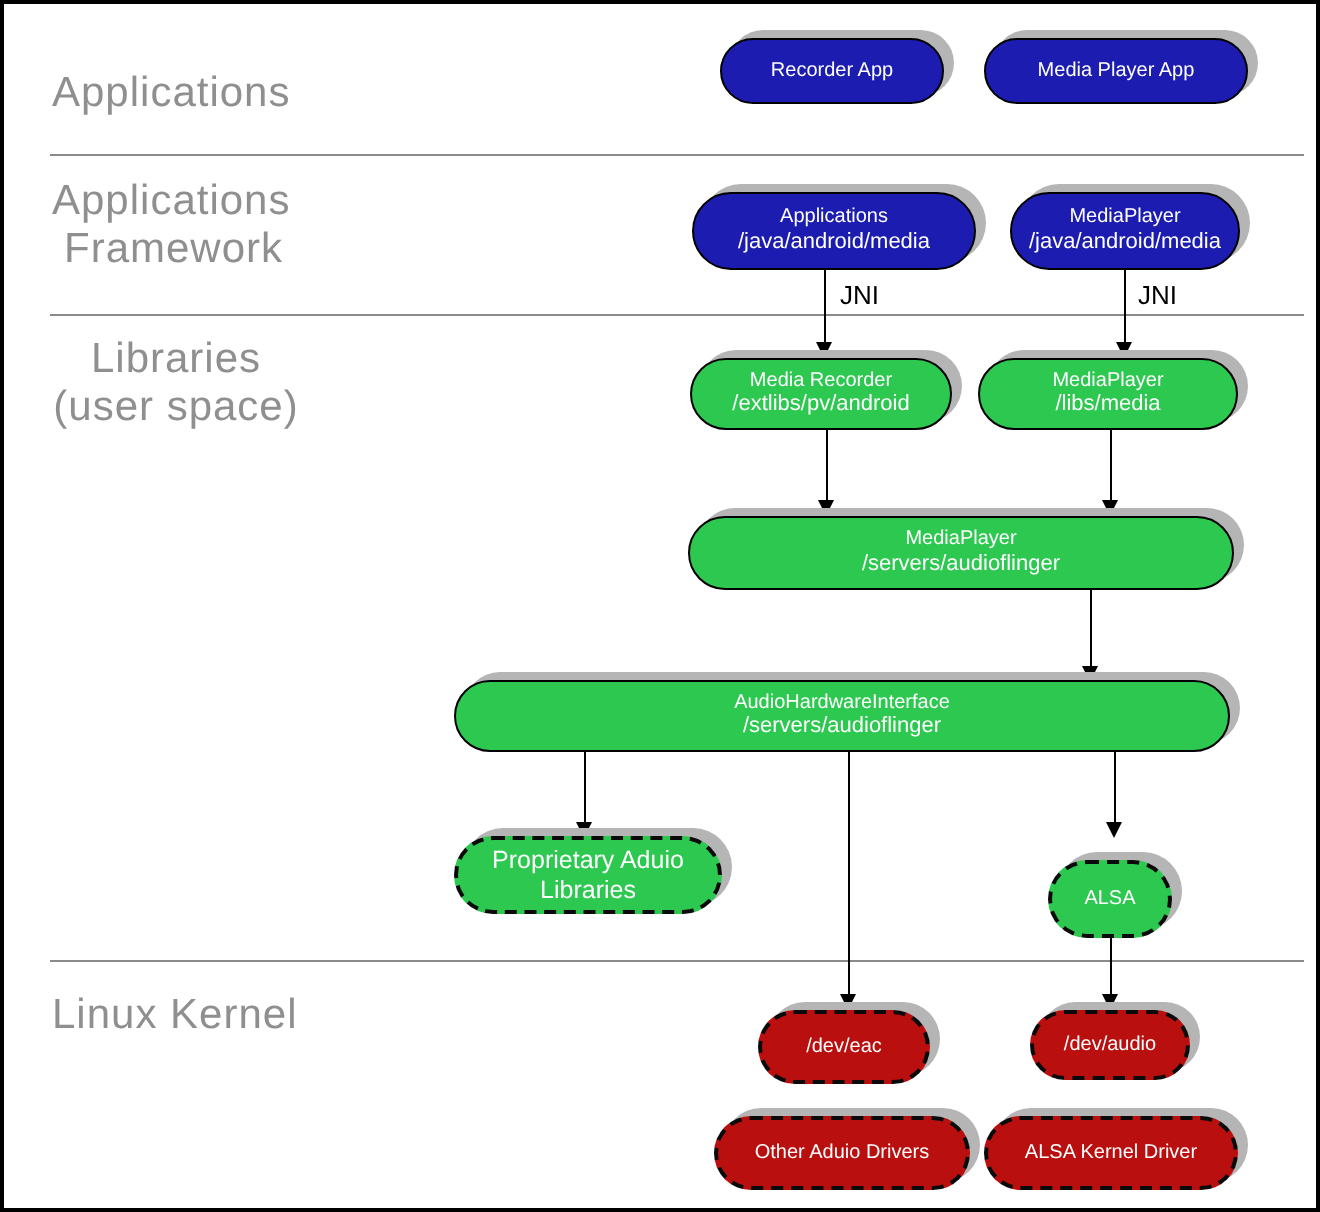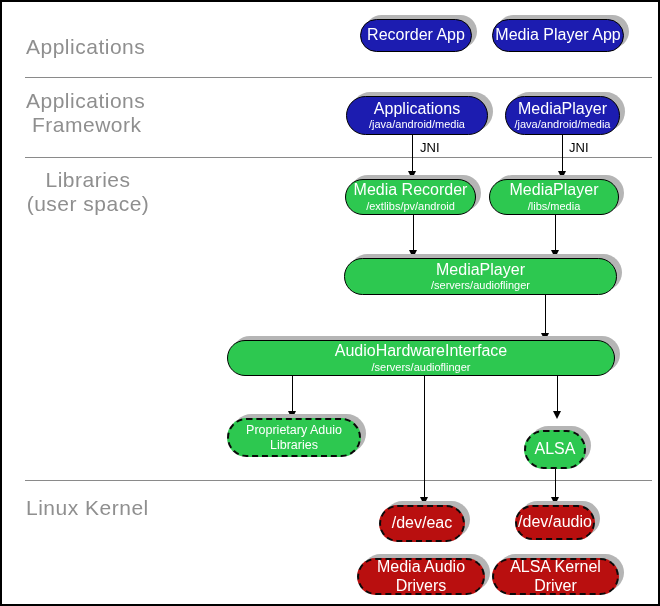--- a/index.html
+++ b/index.html
@@ -16,21 +16,21 @@
   .node{
     position:absolute;border:1.5px solid #000;border-radius:999px;
     color:#fff;display:flex;flex-direction:column;align-items:center;
     justify-content:center;text-align:center;
     box-shadow:5px -4px 0 #b5b5b5;line-height:1.18;box-sizing:border-box;
   }
   .node.dashed{border:2px dashed #0a0a0a;}
   .blue{background:#1c1cb0;}
   .green{background:#2dc850;}
   .red{background:#b90f0f;}
-  .t1{font-size:16px;}
+  .t1{font-size:10px;}
   .t2{font-size:11px;}
   .t2:empty{display:none;}
   .node.eq .t1,.node.eq .t2{font-size:12.5px;text-align:center;}
   .vline{position:absolute;width:1.3px;background:#000;}
   .ahead{
     position:absolute;width:0;height:0;
     border-left:4px solid transparent;border-right:4px solid transparent;
     border-top:8px solid #000;
   }
   .edge-label{position:absolute;color:#000;font-size:13px;white-space:nowrap;}
@@ -131,19 +131,19 @@
     <span class="t1">ALSA</span>
   </div>
 
   <div class="node red dashed" style="left:377px;top:503px;width:86px;height:37px;">
     <span class="t1">/dev/eac</span>
   </div>
   <div class="node red dashed" style="left:513px;top:503px;width:80px;height:35px;">
     <span class="t1">/dev/audio</span>
   </div>
   <div class="node red dashed" style="left:355px;top:556px;width:128px;height:37px;">
-    <span class="t1">Media Audio Drivers</span>
+    <span class="t1">Other Aduio Drivers</span>
   </div>
   <div class="node red dashed" style="left:490px;top:556px;width:127px;height:37px;">
     <span class="t1">ALSA Kernel Driver</span>
   </div>
 
 </div>
 
 </body></html>

